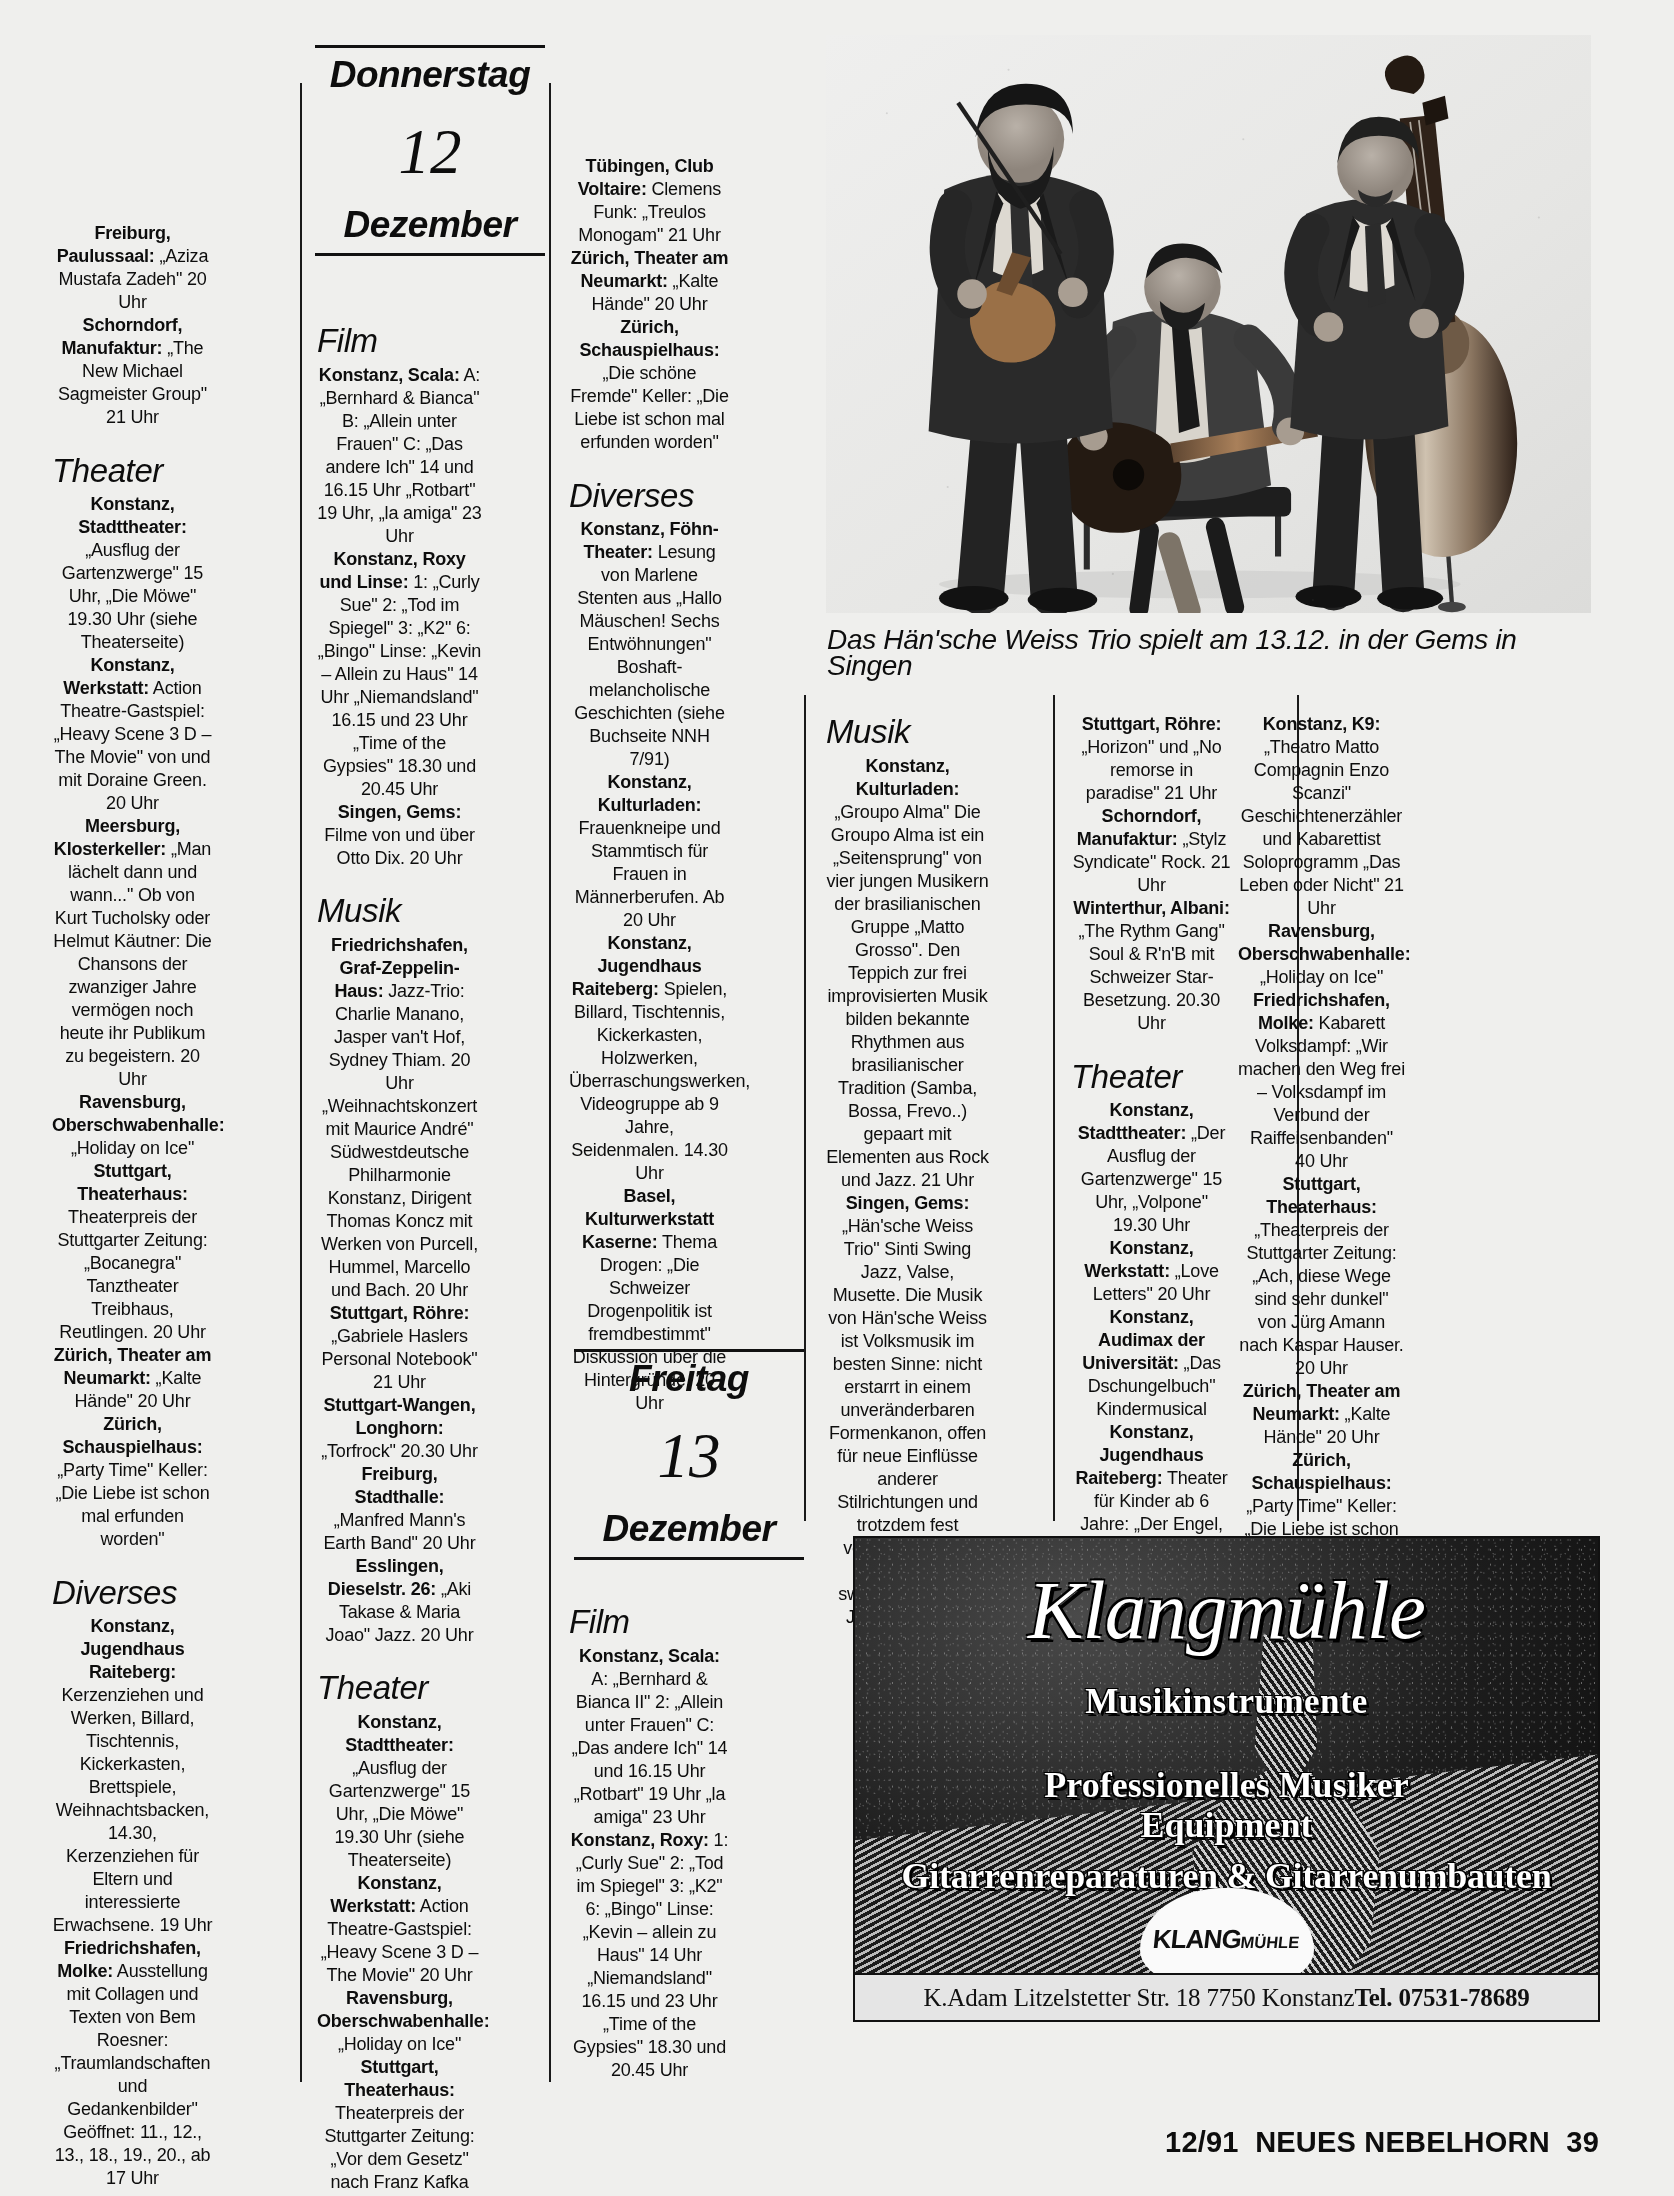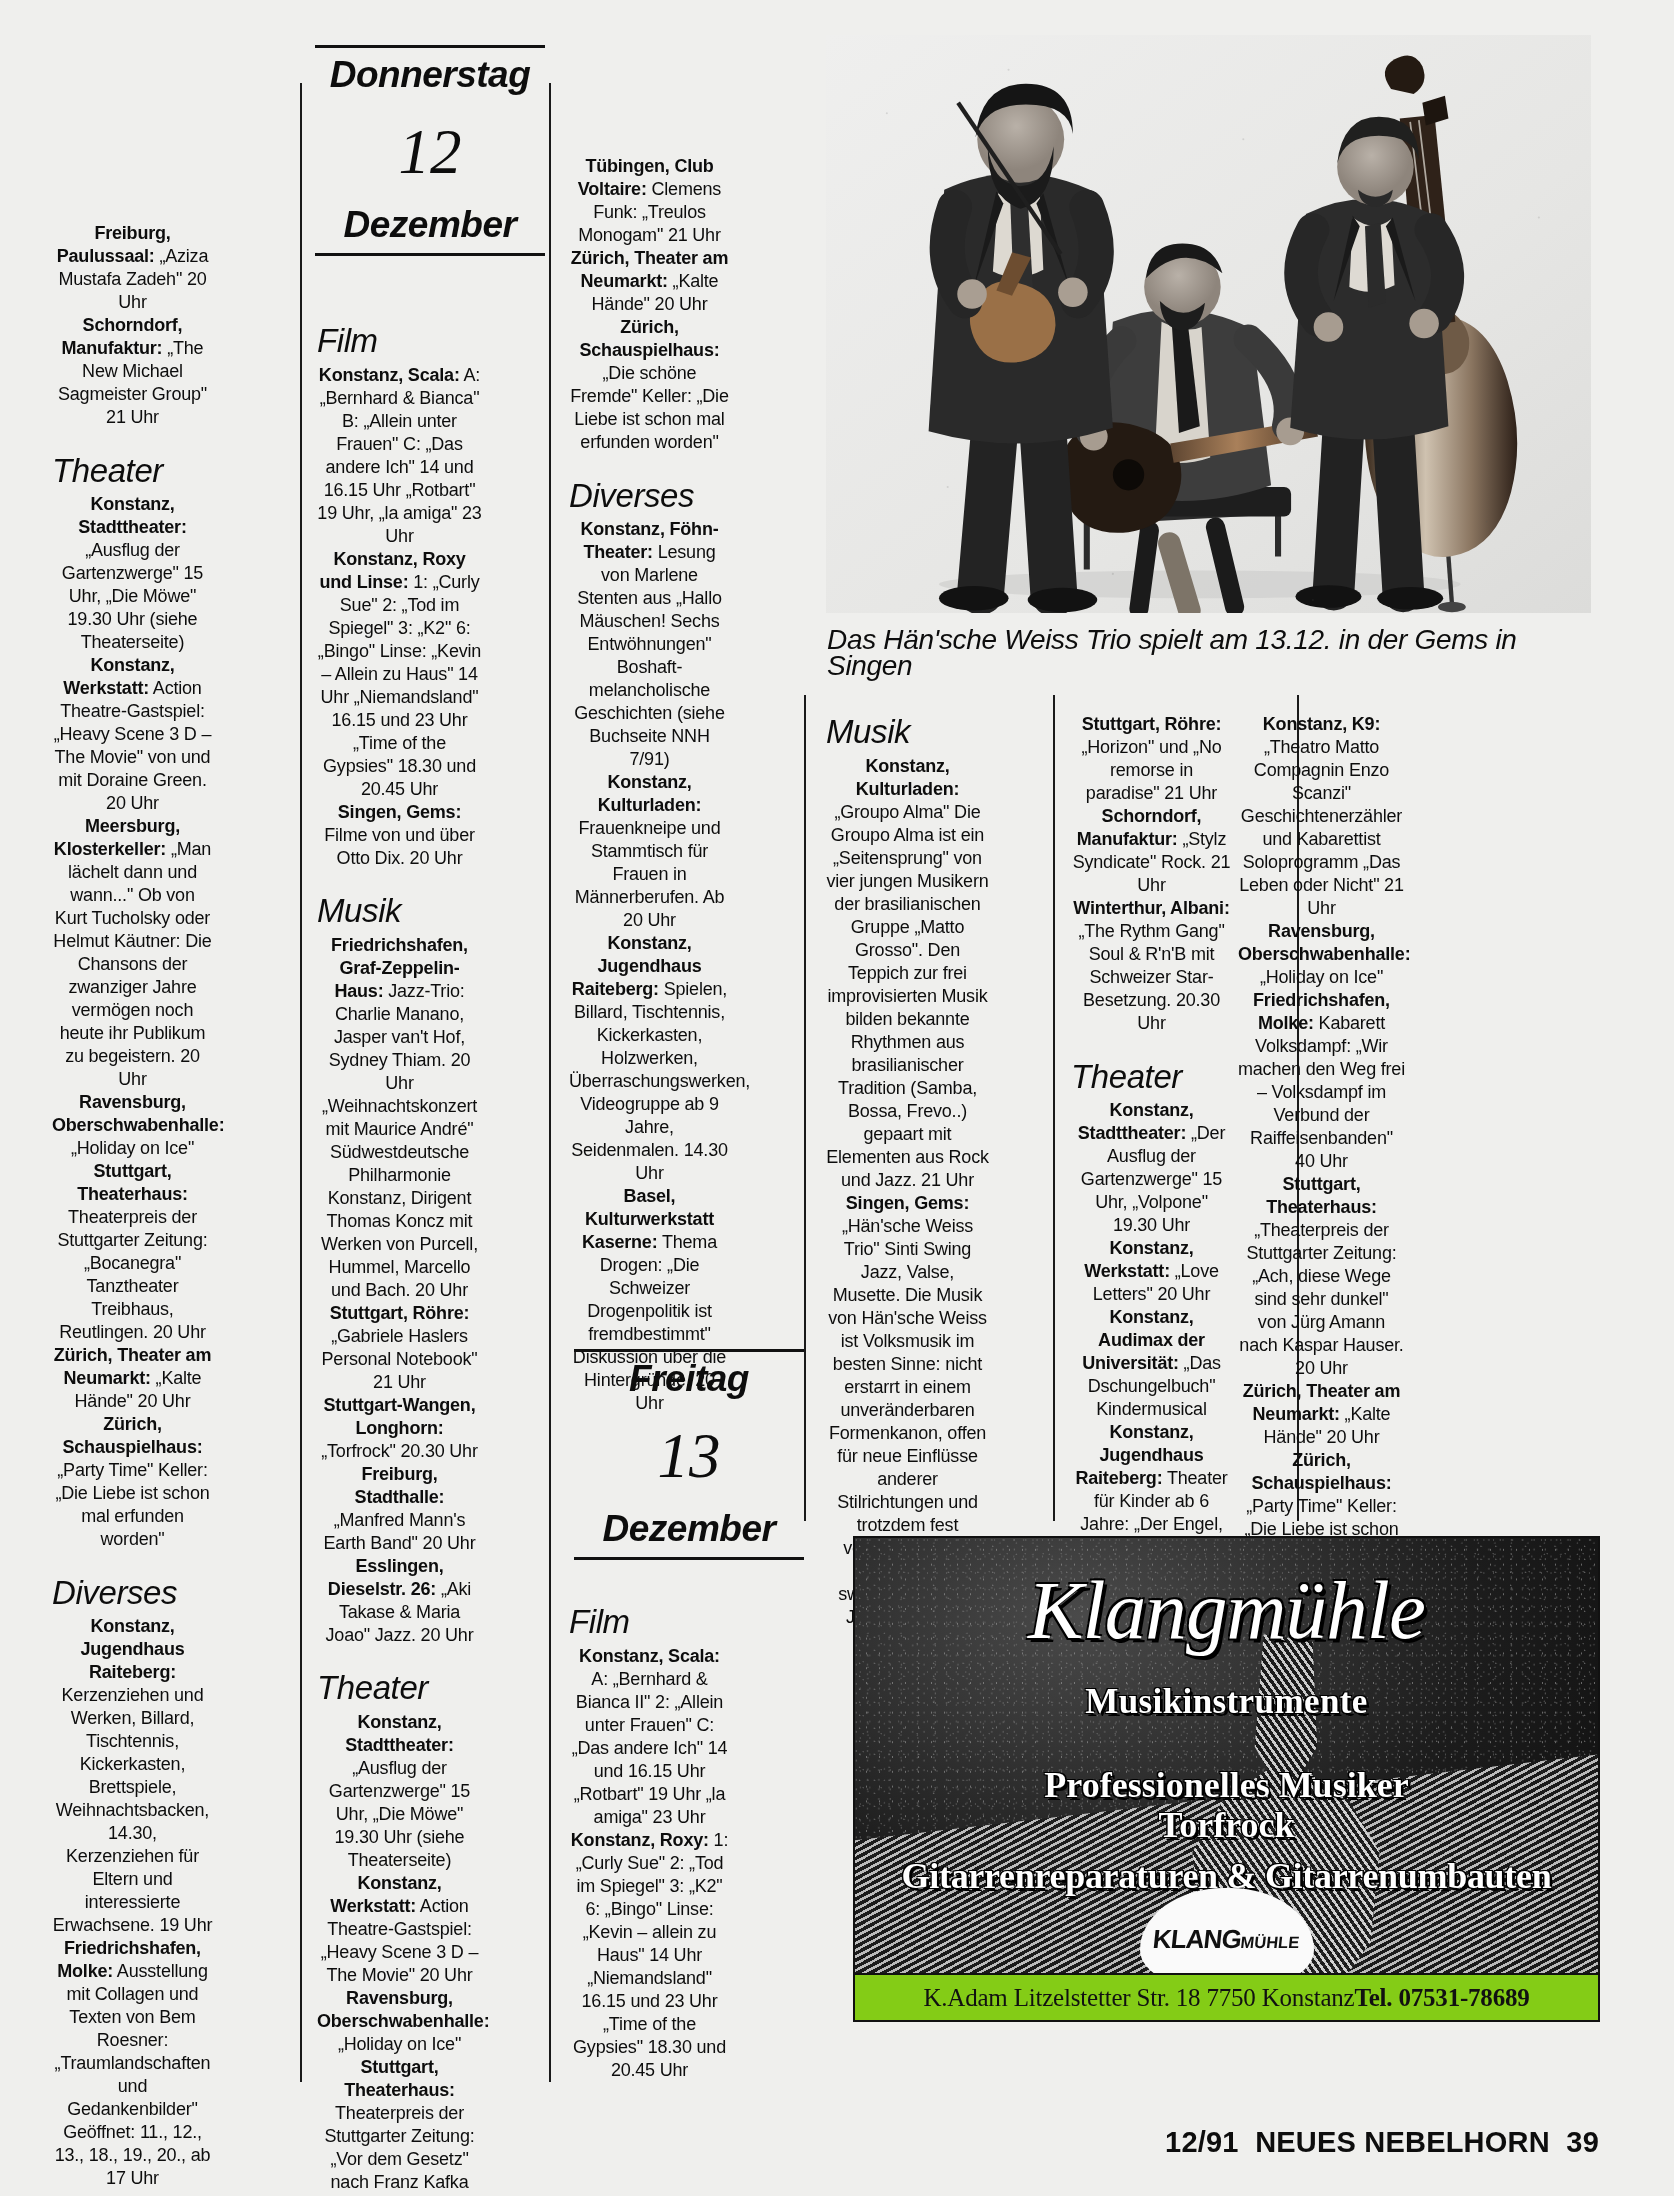--- a/index.html
+++ b/index.html
@@ -110,21 +110,21 @@
     border-radius:48% 48% 44% 44%/60% 60% 40% 40%;
     display:flex;align-items:center;justify-content:center;
   }
   .ad-badge .bt{
     font-family:"Liberation Sans", sans-serif;font-weight:bold;
     font-size:26px;color:#111;letter-spacing:-0.9px;transform:skewX(-6deg);
   }
   .ad-badge .bt small{font-size:16.5px;letter-spacing:0;}
   .ad-addr{
     position:absolute;bottom:0;left:0;right:0;height:45px;
-    background:#84cc16;border-top:2.6px solid #111;
+    background:#e5e5e5;border-top:2.6px solid #111;
     display:flex;align-items:center;justify-content:center;
     font-family:"Liberation Serif", serif;font-size:25px;color:#111;
     letter-spacing:-0.2px;white-space:nowrap;
   }
   .ad-addr b{font-weight:bold;}
 
   
   .footer{
     position:absolute;right:76px;bottom:37px;
     font-size:29px;font-weight:bold;letter-spacing:0.2px;
@@ -375,21 +375,21 @@
 
   <div class="ad" style="left:853px; top:1536px; width:743px; height:482px;">
     <div class="ad-art">
       <div class="ad-noise"></div>
       <div class="ad-swoosh"></div>
       <div class="ad-guitar"></div>
       <div class="ad-logo">Klangmühle</div>
       <div class="ad-l2">Musikinstrumente</div>
       <div class="ad-l3">
         <div>Professionelles Musiker</div>
-        <div>Torfrock</div>
+        <div>Equipment</div>
       </div>
       <div class="ad-l4">Gitarrenreparaturen &amp; Gitarrenumbauten</div>
       <div class="ad-badge">
         <span class="bt"><span>KLANG</span><small>MÜHLE</small></span>
       </div>
     </div>
     <div class="ad-addr">
       <span>K.Adam Litzelstetter Str. 18 7750 Konstanz </span>
         <b>Tel. 07531-78689</b>
     </div>

